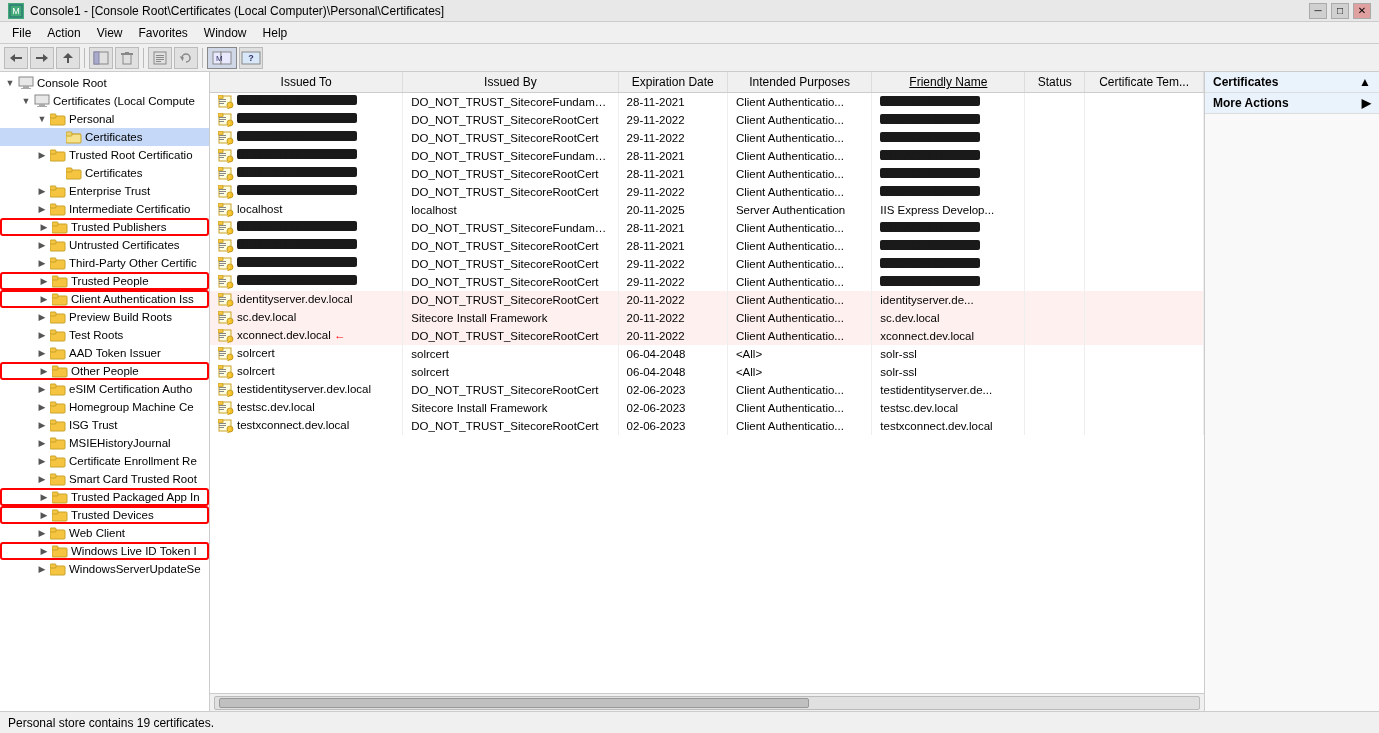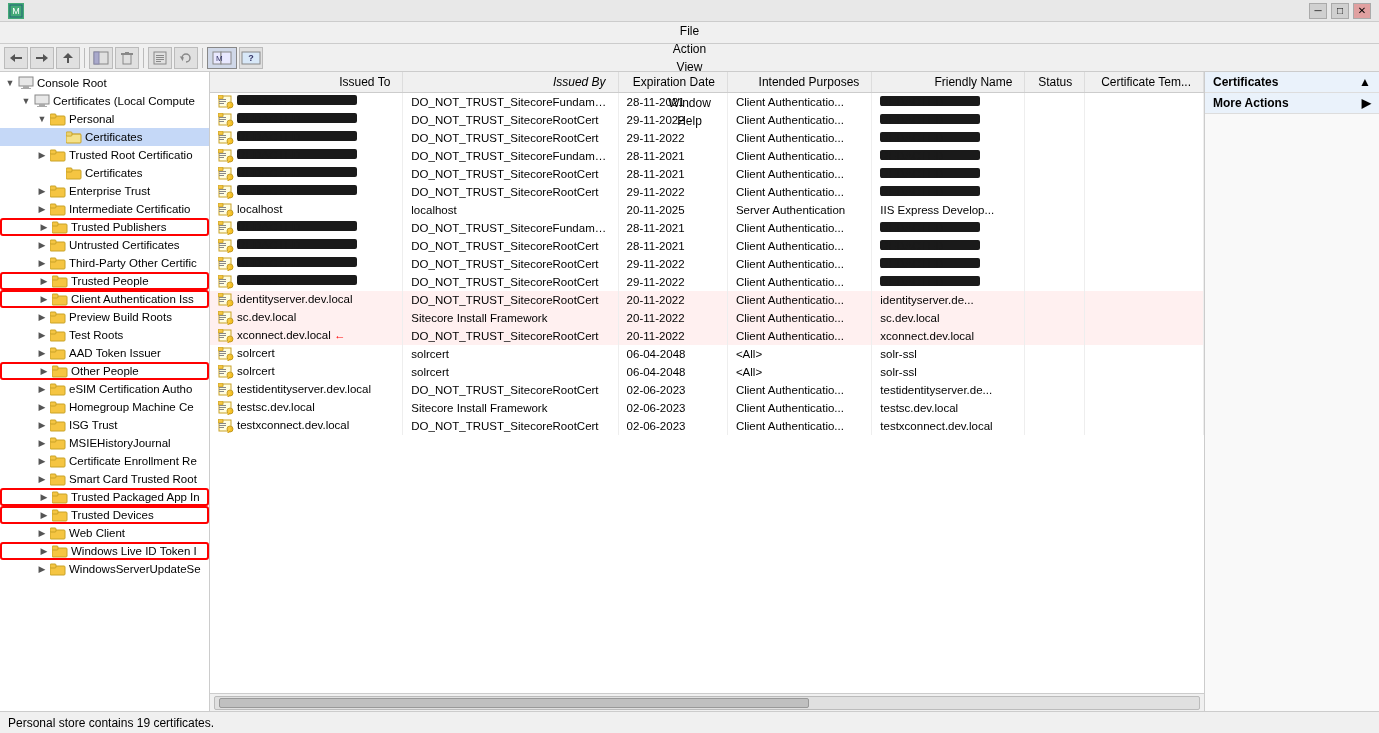--- a/index.html
+++ b/index.html
@@ -25,21 +25,20 @@
     }
 
     
     .menu-bar {
       background: #f0f0f0;
       height: 22px;
       display: flex;
       align-items: center;
       padding: 0 4px;
       border-bottom: 1px solid #ccc;
-      flex-direction: column;
     }
     .menu-bar-item {
       padding: 2px 8px;
       font-size: 12px;
       cursor: pointer;
     }
 
     
     .toolbar {
       background: #f0f0f0;
@@ -105,21 +104,21 @@
     .cert-table {
       width: 100%;
       border-collapse: collapse;
       min-width: 900px;
     }
     .cert-table thead th {
       background: #f0f0f0;
       border-bottom: 1px solid #ccc;
       border-right: 1px solid #ddd;
       padding: 3px 12px;
-      text-align: right;
+      text-align: center;
       font-size: 12px;
       font-weight: normal;
       position: sticky;
       top: 0;
       white-space: nowrap;
       cursor: pointer;
     }
     .cert-table tbody tr { height: 18px; }
     .cert-table tbody td {
       padding: 1px 8px;
@@ -189,20 +188,21 @@
 <body>
 
 <div class="title-bar">
   <div class="title-bar-left">
     <div class="title-bar-icon">
       <svg width="14" height="14" viewBox="0 0 14 14">
         <rect x="1" y="1" width="12" height="12" fill="#4a7" stroke="#267" stroke-width="1"></rect>
         <text x="7" y="10" text-anchor="middle" font-size="9" fill="white">M</text>
       </svg>
     </div>
+    <span class="title-bar-text">Console1 - [Console Root\Certificates (Local Computer)\Personal\Certificates]</span>
   </div>
   <div class="title-bar-controls">
     <span>─</span>
     <span>□</span>
     <span style="background:#e0a0a0;">✕</span>
   </div>
 </div>
 
 <div class="menu-bar">
   <span class="menu-bar-item">File</span>
@@ -596,24 +596,24 @@
   </div>
 
   <div class="content-area">
 
     <div class="list-panel-wrapper">
       <div class="list-panel">
         <table class="cert-table">
           <thead>
             <tr>
               <th style="width:200px;">Issued To</th>
-              <th style="width:220px;font-style:italic;">Issued By</th>
+              <th style="width:220px;">Issued By</th>
               <th style="width:110px;">Expiration Date</th>
               <th style="width:150px;">Intended Purposes</th>
-              <th style="width:160px;">Friendly Name</th>
+              <th style="width:160px;text-decoration:underline;">Friendly Name</th>
               <th style="width:60px;">Status</th>
               <th style="width:120px;">Certificate Tem...</th>
             </tr>
           </thead>
           <tbody id="cert-tbody">
           <tr>
                 <td><span><svg width="16" height="14" viewBox="0 0 16 14" style="vertical-align:middle;margin-right:3px;">
     <rect x="1" y="1" width="12" height="11" fill="#fffde0" stroke="#c9a227" stroke-width="1"></rect>
     <rect x="0" y="0" width="5" height="4" fill="#f5c542" stroke="#c9a227" stroke-width="1" rx="1"></rect>
     <rect x="1" y="4" width="7" height="1" fill="#888"></rect>

